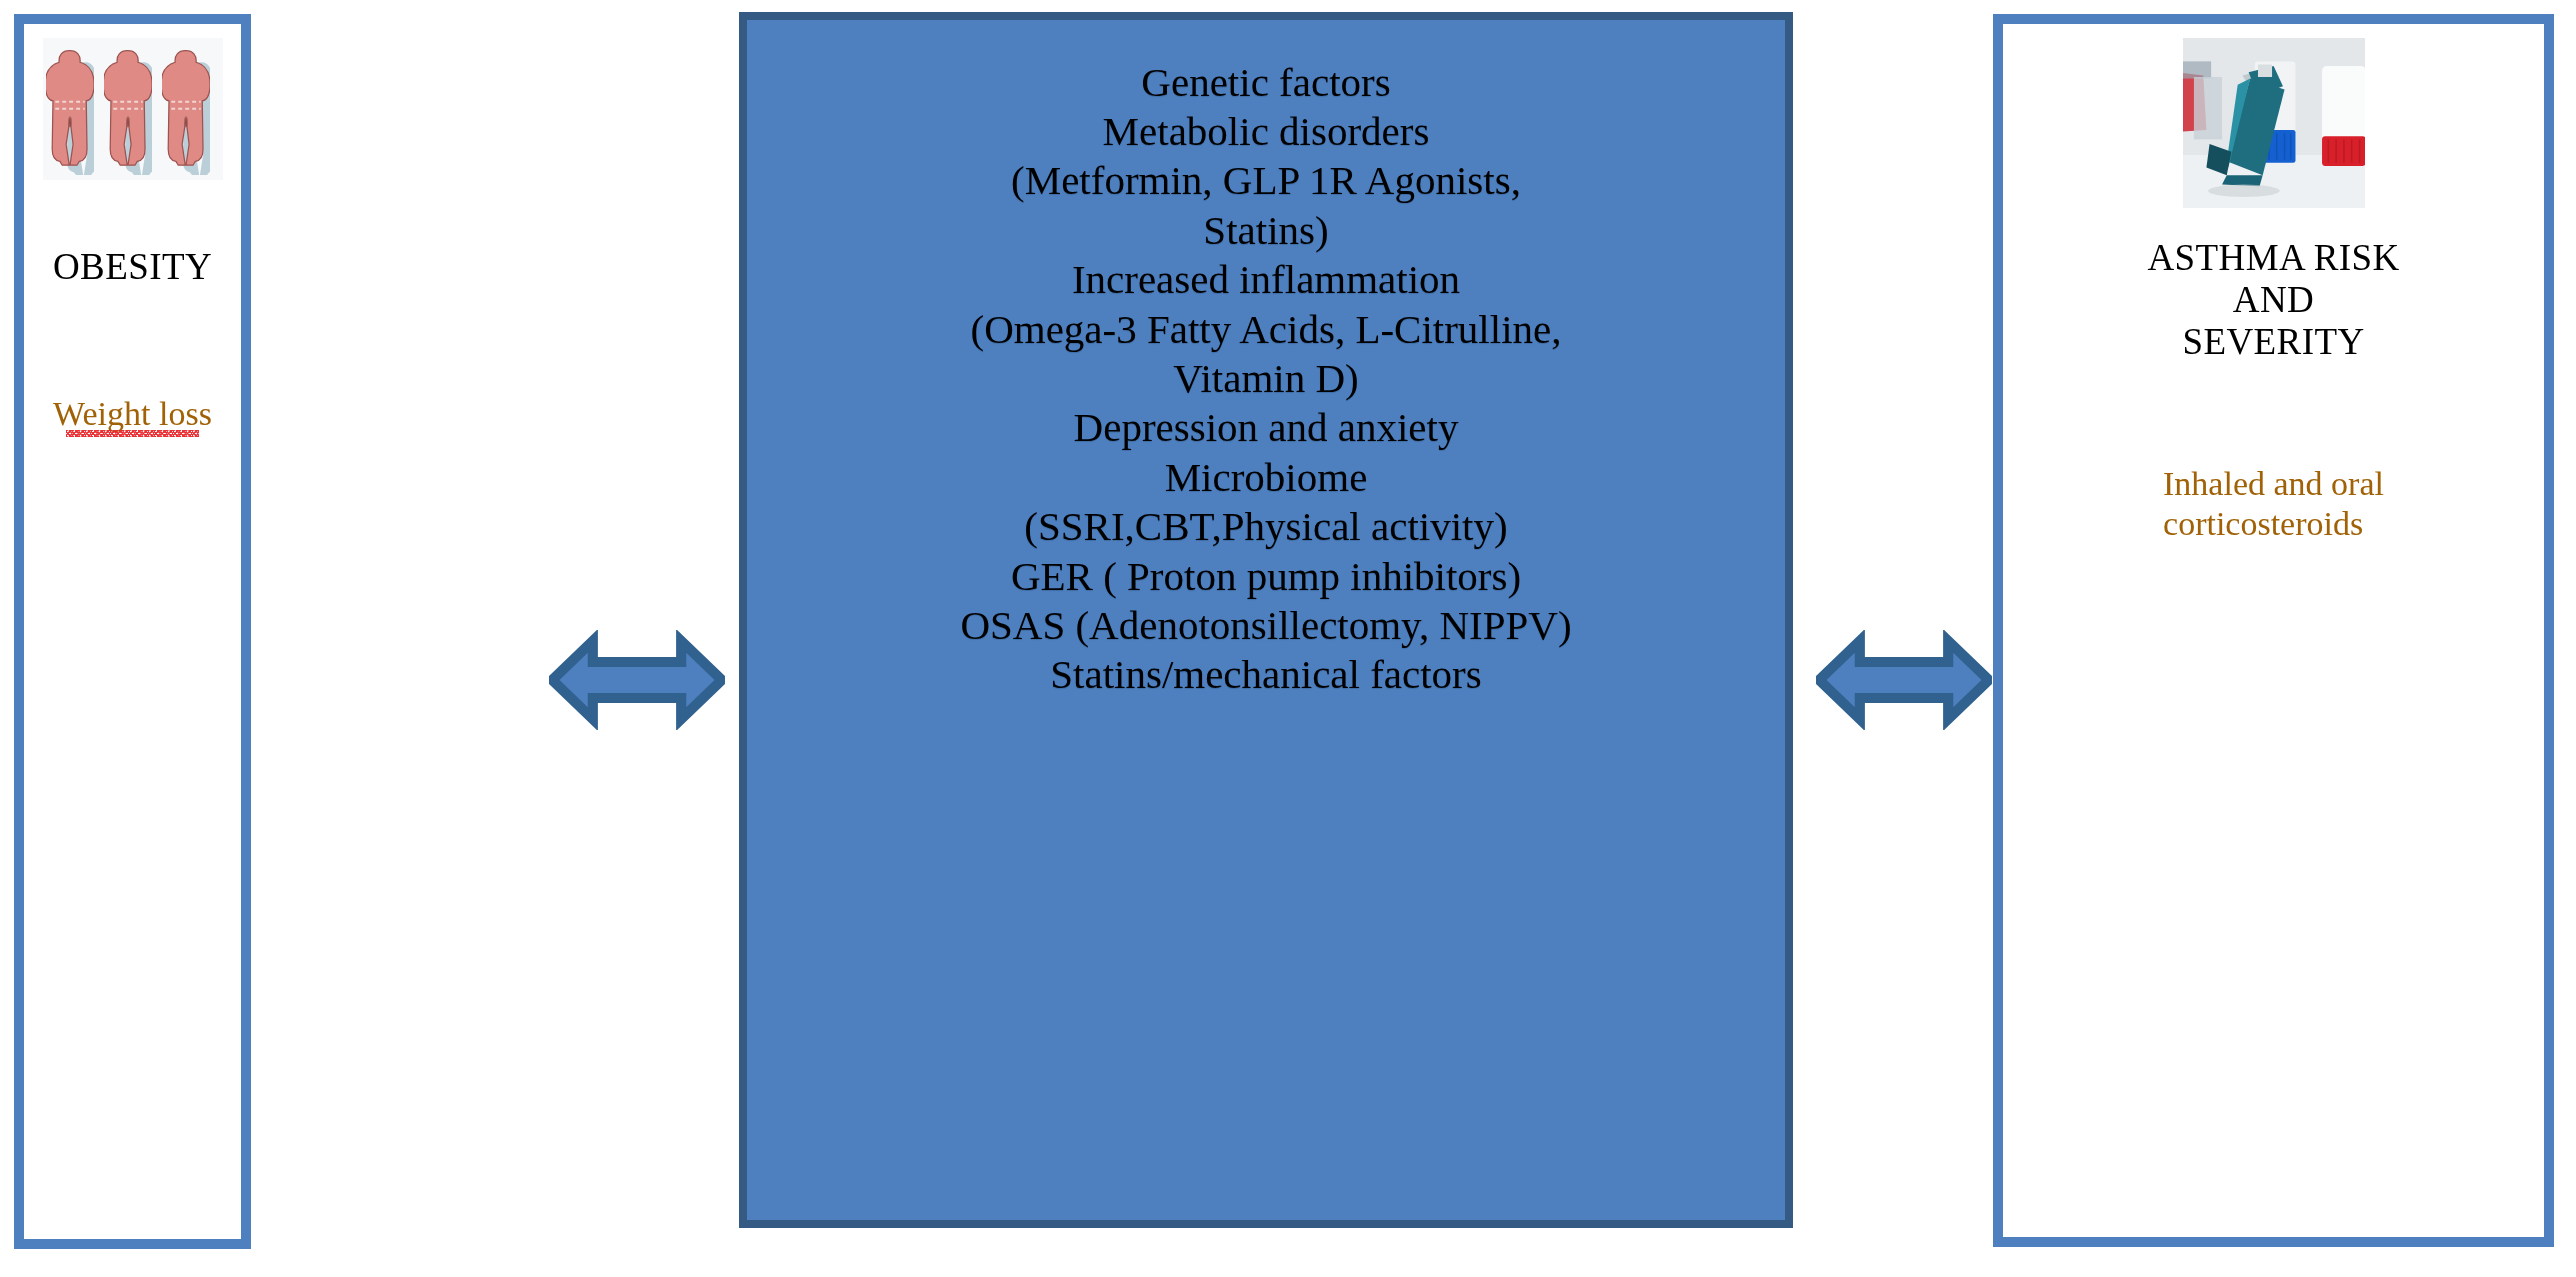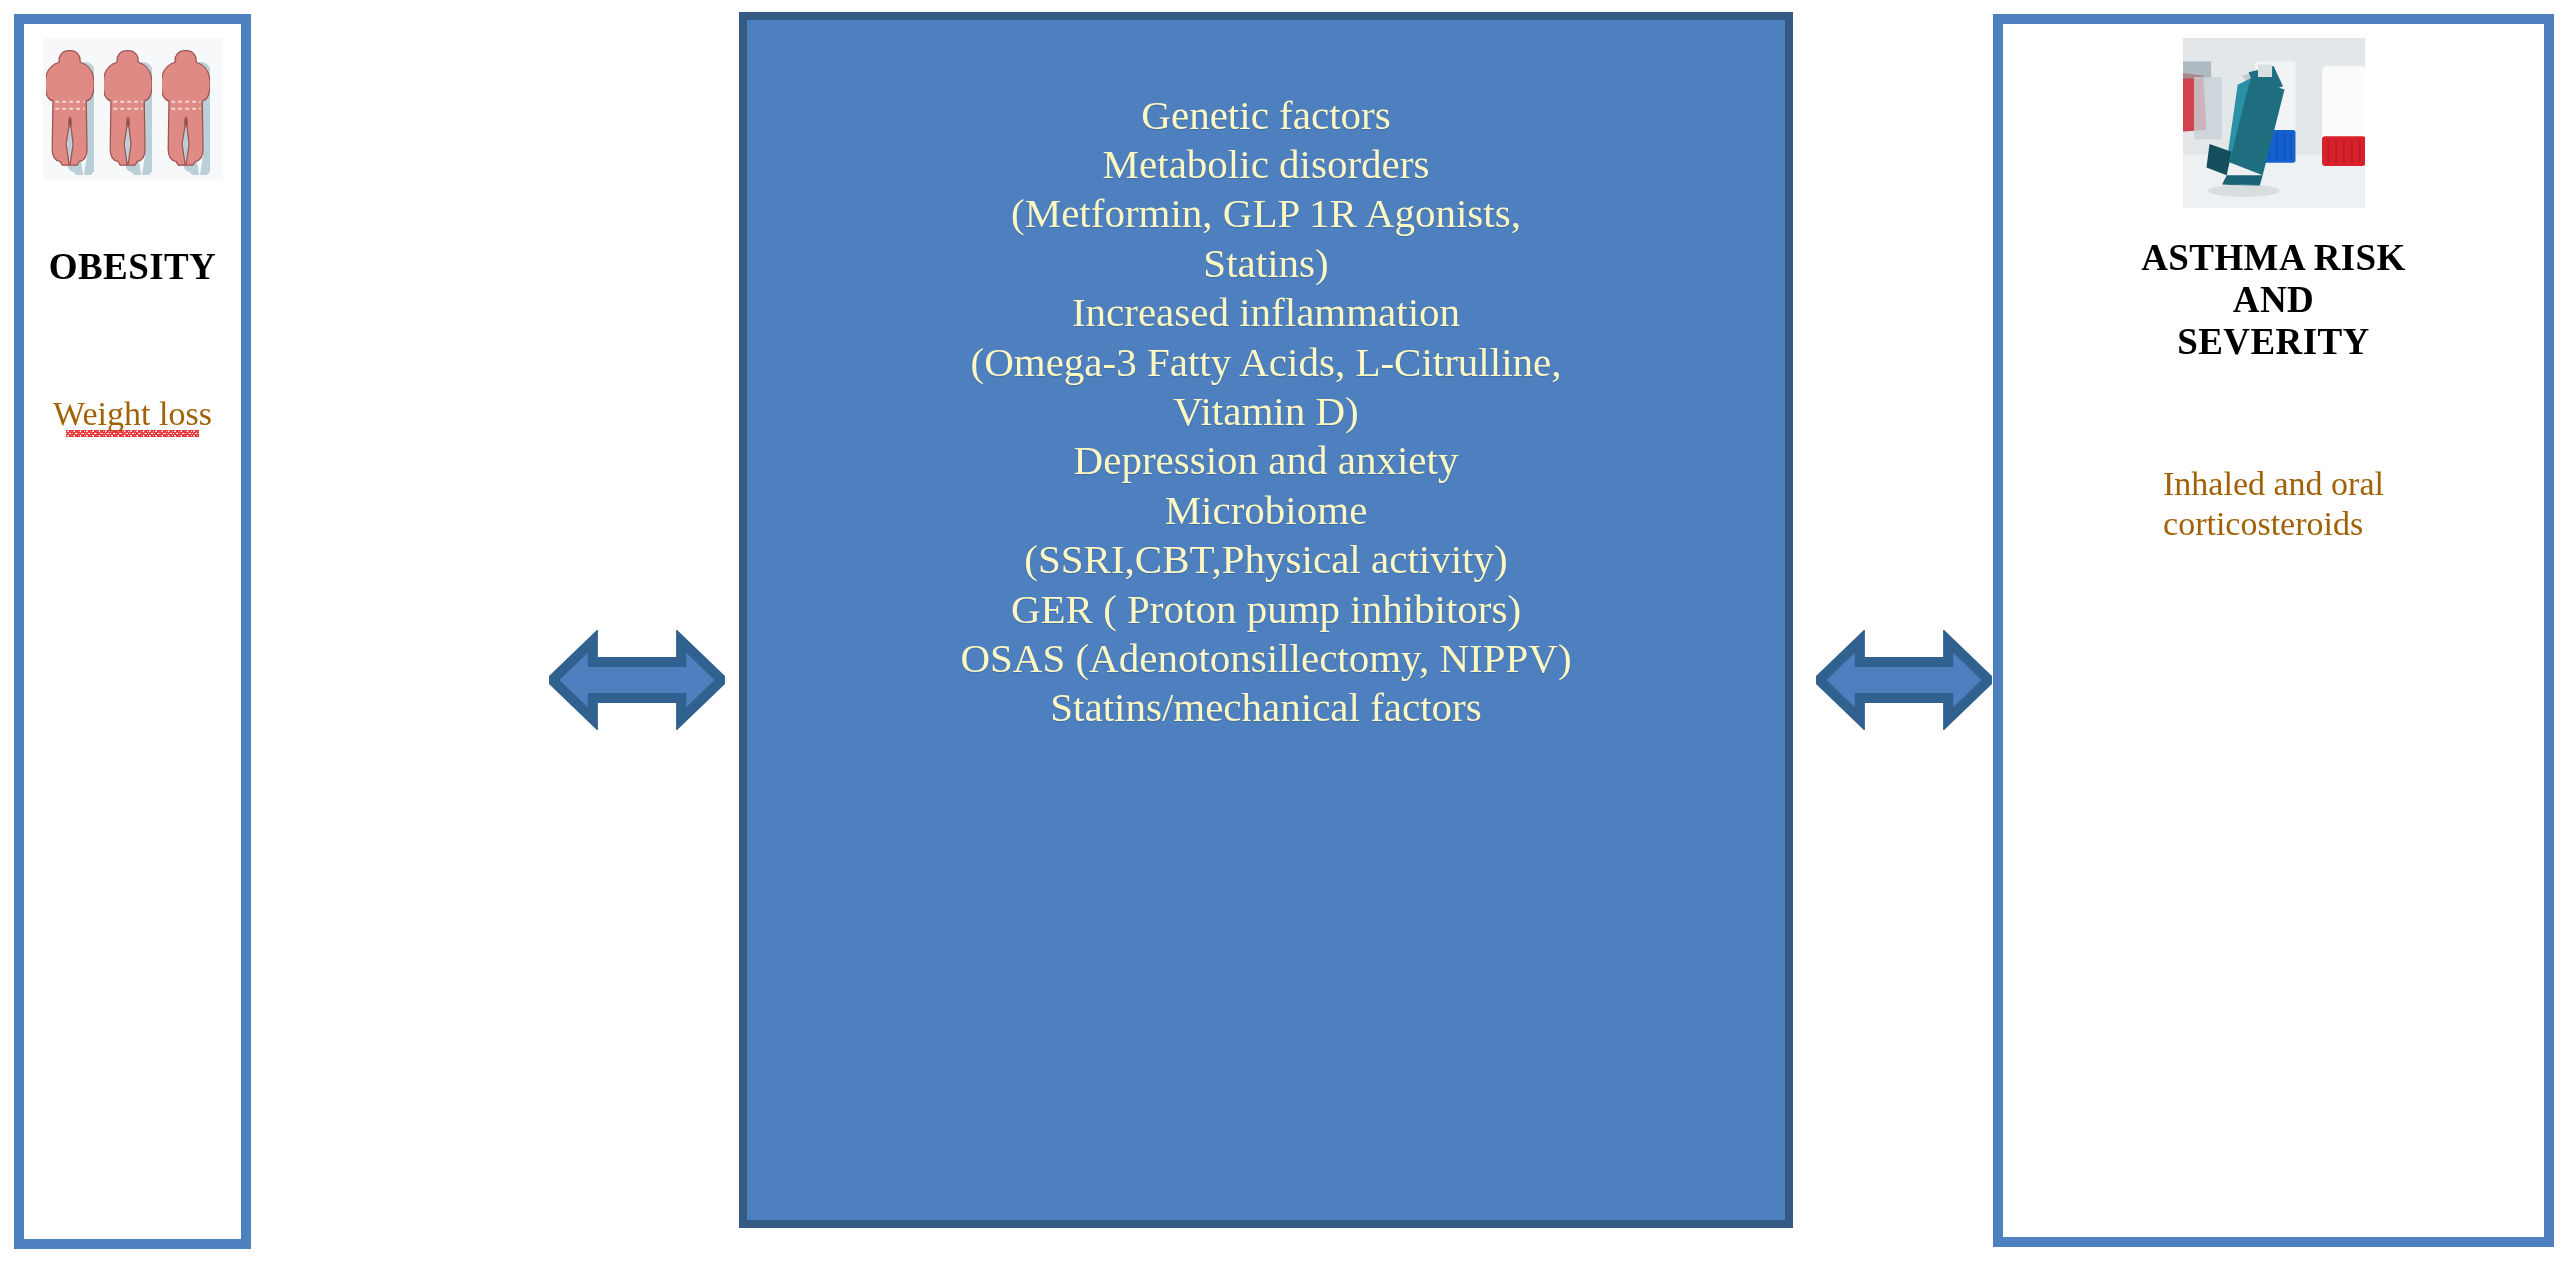--- a/index.html
+++ b/index.html
@@ -17,21 +17,21 @@
     box-sizing:border-box;
     display:flex;flex-direction:column;align-items:center;
   }
   #panel-left  {left:14px;  top:14px; width:237px; height:1235px;}
   #panel-right {left:1993px;top:14px; width:561px; height:1233px;}
 
   .panel-photo{
     background:#f7f8fa;overflow:hidden;position:relative;flex:none;
   }
   .panel-title{
-    font-weight:bold;color:#000;text-align:center;line-height:1.14;
+    font-weight:normal;color:#000;text-align:center;line-height:1.14;
     letter-spacing:0.4px;flex:none;
   }
   .panel-caption{
     color:#a16207;text-align:left;line-height:1.18;flex:none;position:relative;
   }
 
   
   #panel-left  .panel-photo   {width:180px;height:142px;margin-top:14px;}
   #panel-left  .panel-title   {font-size:37px;margin-top:66px;}
   #panel-left  .panel-caption {font-size:34px;margin-top:106px;}
@@ -58,22 +58,22 @@
   .inh{position:absolute;inset:0;}
   .inh svg{display:block;width:100%;height:100%;}
 
   
   #center-box{
     position:absolute;left:739px;top:11.7px;width:1054px;height:1216px;
     background:#4E80BF;border:8.6px solid #355A83;box-sizing:border-box;
     display:flex;align-items:flex-start;justify-content:center;
   }
   #center-list{
-    margin-top:71px;width:100%;text-align:center;
-    color:#fef9c3;font-size:41px;line-height:1.205;
+    margin-top:38px;width:100%;text-align:center;
+    color:#000000;font-size:41px;line-height:1.205;
     text-shadow:0 0.8px 0.8px rgba(20,50,90,.25);
   }
   #center-list div{white-space:nowrap;}
 
   
   .arrow{position:absolute;width:176px;height:100px;}
   #arrow-left {left:549px; top:630px;}
   #arrow-right{left:1816px;top:630px;}
   .arrow svg{display:block;width:100%;height:100%;}
 </style>

